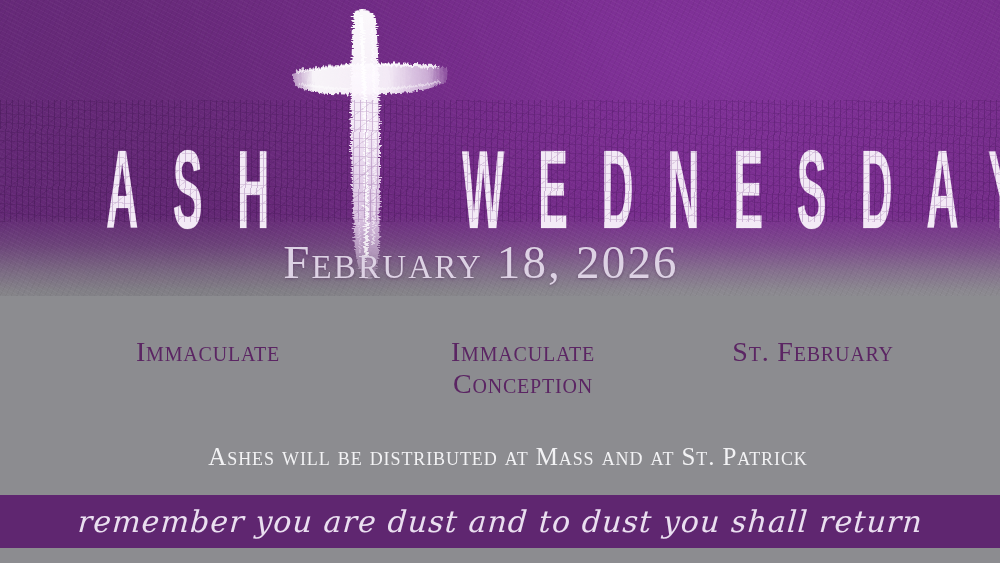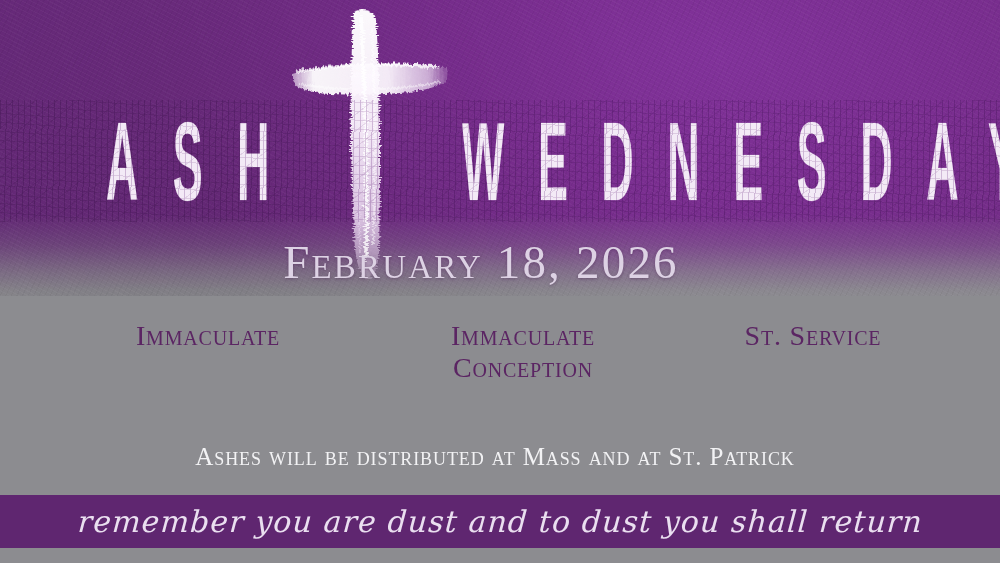--- a/index.html
+++ b/index.html
@@ -53,20 +53,21 @@
   .headline{
     position:absolute; left:0; top:106px; width:1000px; height:112px;
   }
   .word{
     position:absolute;
     color:#f3eaf6;
     font-family:"Liberation Sans", sans-serif;
     font-weight:700;
     line-height:1;
     white-space:nowrap;
+    margin-top:28px;
     -webkit-text-stroke:0.4px rgba(255,255,255,0.35);
   }
   .word span{
     display:inline-block;
     transform:scaleX(0.40);
     transform-origin:left center;
   }
   .word-ash{
     left:106px; top:0px;
     font-size:112px;
@@ -116,33 +117,33 @@
   .time{
     font-family:"Liberation Serif", serif;
     font-size:35px;
     font-variant:small-caps;
     letter-spacing:1.2px;
     color:#ffffff;
     line-height:1.05;
     white-space:nowrap;
   }
   .place{
-    margin-top:9px;
+    margin-top:25px;
     font-family:"Liberation Serif", serif;
     font-size:28px;
     font-variant:small-caps;
     letter-spacing:0.8px;
     color:#5b2563;
     line-height:1.16;
   }
   .place .ln{ display:block; white-space:nowrap; }
 
   
   .note{
-    position:absolute; left:3px; top:443px; width:984px;
+    position:absolute; left:16px; top:443px; width:984px;
     text-align:center;
     font-family:"Liberation Serif", serif;
     font-size:25px;
     font-variant:small-caps;
     letter-spacing:0.9px;
     color:#f2f2f4;
     white-space:nowrap;
   }
 
   
@@ -233,21 +234,21 @@
 
     <div class="col col-2">
       <div class="place">
         <span class="ln">Immaculate</span>
         <span class="ln">Conception</span>
       </div>
     </div>
 
     <div class="col col-3">
       <div class="place">
-        <span class="ln">St. Service</span>
+        <span class="ln">St. February</span>
       </div>
     </div>
 
   </div>
 
   <div class="note">Ashes will be distributed at Mass and at St. Patrick</div>
 
   <div class="band">
     <div class="band-text">remember you are dust and to dust you shall return</div>
   </div>

